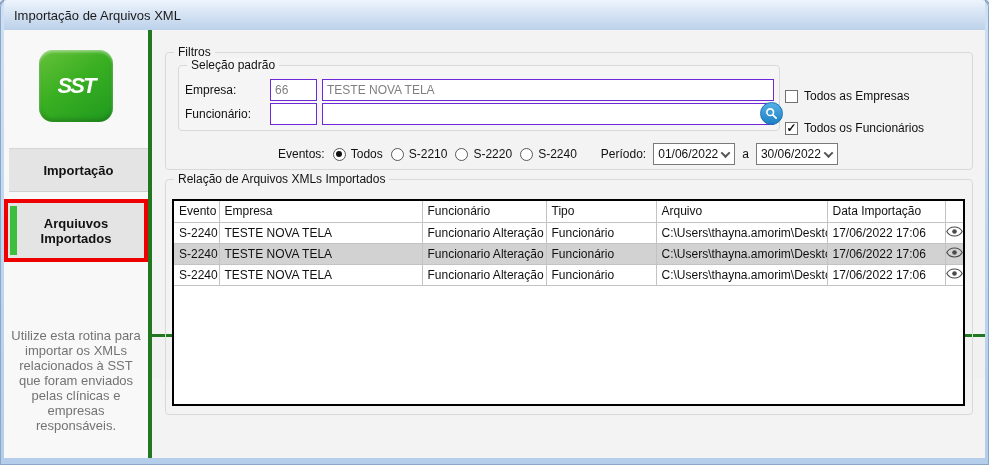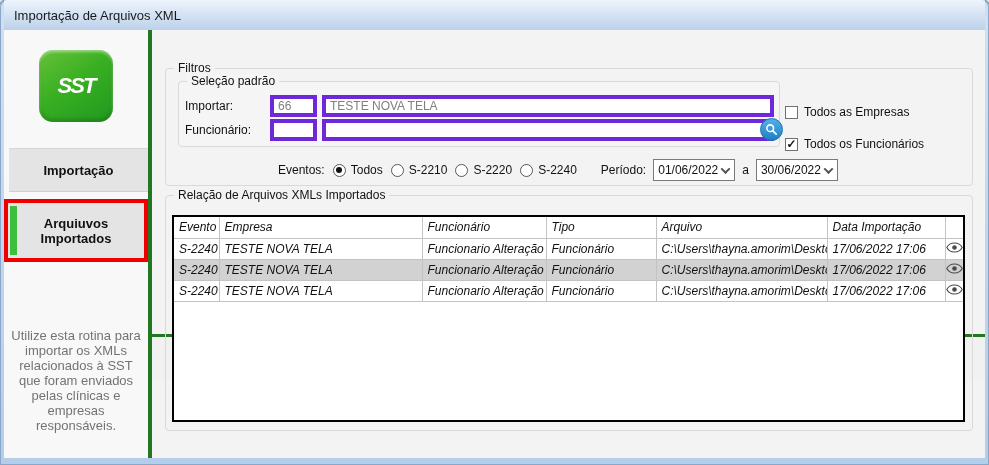--- a/index.html
+++ b/index.html
@@ -41,42 +41,42 @@
   .annotation .nav-btn{margin:0;width:100%;height:55px;border:none;padding:0 10px;}
   .active-strip{position:absolute;left:2px;top:3px;bottom:3px;width:7px;background:#3dbe3d;}
   .desc{
     margin:66px 4px 0 4px;text-align:center;font-size:13px;line-height:15px;color:#737373;
   }
 
   .vdivider{width:4px;background:#217821;flex:none;}
 
   
   .rightcol{flex:1;display:flex;flex-direction:column;min-width:0;}
-  .main{height:304px;padding:30px 12px 0 13px;}
+  .main{height:304px;padding:14px 12px 0 13px;}
   .hdivider{height:3px;background:#217821;}
   .footer{
     height:42px;display:flex;align-items:center;justify-content:flex-end;
     gap:13px;padding-right:32px;background:#f1f1f1;
   }
 
   
   .groupbox{border:1px solid #d9d9d9;border-radius:4px;position:relative;}
   .gb-label{
     position:absolute;top:-8px;left:8px;background:#f3f3f3;padding:0 4px;
     font-size:12px;color:#111;white-space:nowrap;
   }
   .filtros{height:118px;margin-top:8px;}
   .selecao{position:absolute;left:12px;top:12px;width:602px;height:66px;background:#f5f5f5;}
   .selecao .gb-label{background:#f5f5f5;}
 
   .field-row{display:flex;align-items:center;height:22px;margin:0 0 2px 6px;position:relative;}
   .field-row.r1{margin-top:13px;}
   .field-label{width:85px;font-size:12px;color:#111;}
   .tb{
-    border:4px solid #6d28d9;background:#fff;height:22px;font-size:12px;
+    border:1px solid #6d28d9;background:#fff;height:22px;font-size:12px;
     font-family:"Liberation Sans",sans-serif;padding:0 4px;color:#808080;
   }
   .tb.code{width:47px;margin-right:5px;}
   .tb.name{width:452px;}
   .search-btn{
     position:absolute;left:575px;top:-1px;width:23px;height:23px;border-radius:50%;
     background:linear-gradient(#55b1e6,#1d7fc4);border:1px solid #1a72b2;
     display:flex;align-items:center;justify-content:center;cursor:pointer;
   }
   .checks{position:absolute;left:619px;top:36px;display:flex;flex-direction:column;gap:18px;}
@@ -113,21 +113,21 @@
     height:22px;border:1px solid #a3a3a3;background:linear-gradient(#f5f5f5,#dedede);
     font-size:12px;color:#111;font-family:"Liberation Sans",sans-serif;cursor:pointer;
     display:flex;align-items:center;justify-content:center;
   }
   .filtrar-btn{position:absolute;right:3px;top:90px;width:113px;}
 
   
   .relacao{height:236px;margin-top:9px;}
   .tablewrap{
     position:absolute;left:6px;right:7px;top:19px;height:207px;
-    border:2px solid #000;background:#fff;overflow:hidden;font-style:italic;
+    border:2px solid #000;background:#fff;overflow:hidden;
   }
   table{border-collapse:collapse;table-layout:fixed;width:100%;}
   th,td{
     font-size:12px;font-weight:normal;text-align:left;padding:0 5px;height:21px;
     overflow:hidden;white-space:nowrap;text-overflow:clip;color:#111;
     border-right:1px solid #c3c3c3;border-bottom:1px solid #c3c3c3;
   }
   th:last-child,td:last-child{border-right:none;}
   tr.selected td{background:#d2d2d2;}
   .eye-cell{text-align:center;padding:0;cursor:pointer;}
@@ -170,21 +170,21 @@
     <div class="rightcol">
       <main class="main">
 
         <section class="groupbox filtros">
           <span class="gb-label">Filtros</span>
 
           <div class="groupbox selecao">
             <span class="gb-label">Seleção padrão</span>
 
             <div class="field-row r1">
-              <span class="field-label">Importar:</span>
+              <span class="field-label">Empresa:</span>
               <input class="tb code" readonly="" value="66" style="">
               <input class="tb name" readonly="" value="TESTE NOVA TELA" style="">
             </div>
 
             <div class="field-row">
               <span class="field-label">Funcionário:</span>
               <input class="tb code" style="color: rgb(17, 17, 17);" value="">
               <input class="tb name" style="color: rgb(17, 17, 17);" value="">
               <span class="search-btn">
                 <svg class="icon-svg" width="13" height="13" viewBox="0 0 14 14">

